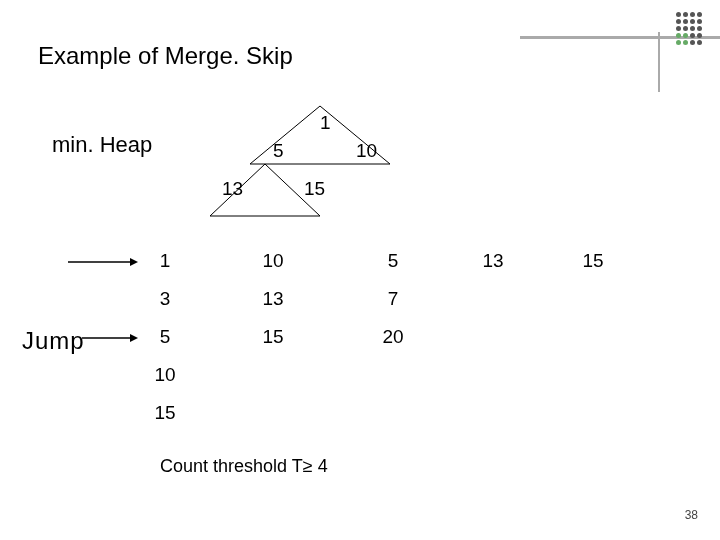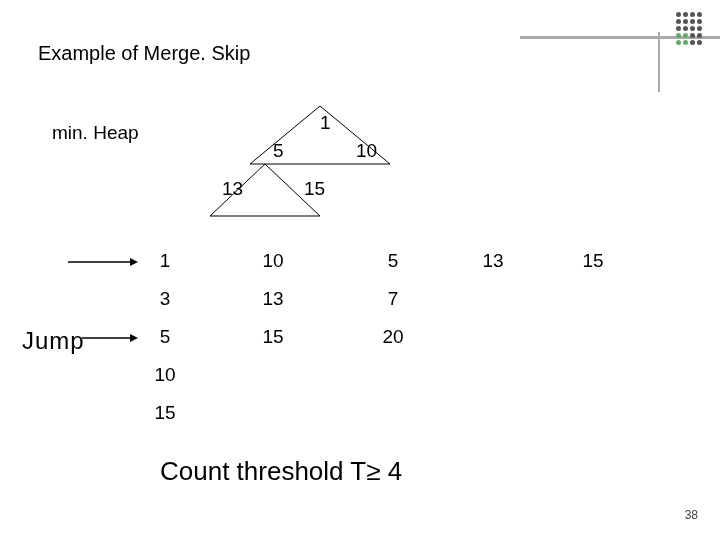--- a/index.html
+++ b/index.html
@@ -10,28 +10,28 @@
     background: #fff;
     font-family: Arial, Helvetica, sans-serif;
     color: #000;
     position: relative;
     overflow: hidden;
   }
   .title {
     position: absolute;
     top: 42px;
     left: 38px;
-    font-size: 20px;
+    font-size: 24px;
     font-weight: 400;
   }
   .minheap-label {
     position: absolute;
-    top: 122px;
+    top: 132px;
     left: 52px;
-    font-size: 19px;
+    font-size: 22px;
   }
   .heap-num {
     position: absolute;
     font-size: 19px;
   }
   .col-num {
     position: absolute;
     font-size: 19px;
     text-align: center;
     width: 30px;
@@ -41,21 +41,21 @@
     top: 327px;
     left: 22px;
     font-size: 24px;
     letter-spacing: 1px;
     font-weight: 400;
   }
   .threshold {
     position: absolute;
     top: 456px;
     left: 160px;
-    font-size: 26px;
+    font-size: 18px;
   }
   .pagenum {
     position: absolute;
     right: 22px;
     bottom: 18px;
     font-size: 12px;
     color: #444;
     margin-left: 9px;
   }
   .logo {

